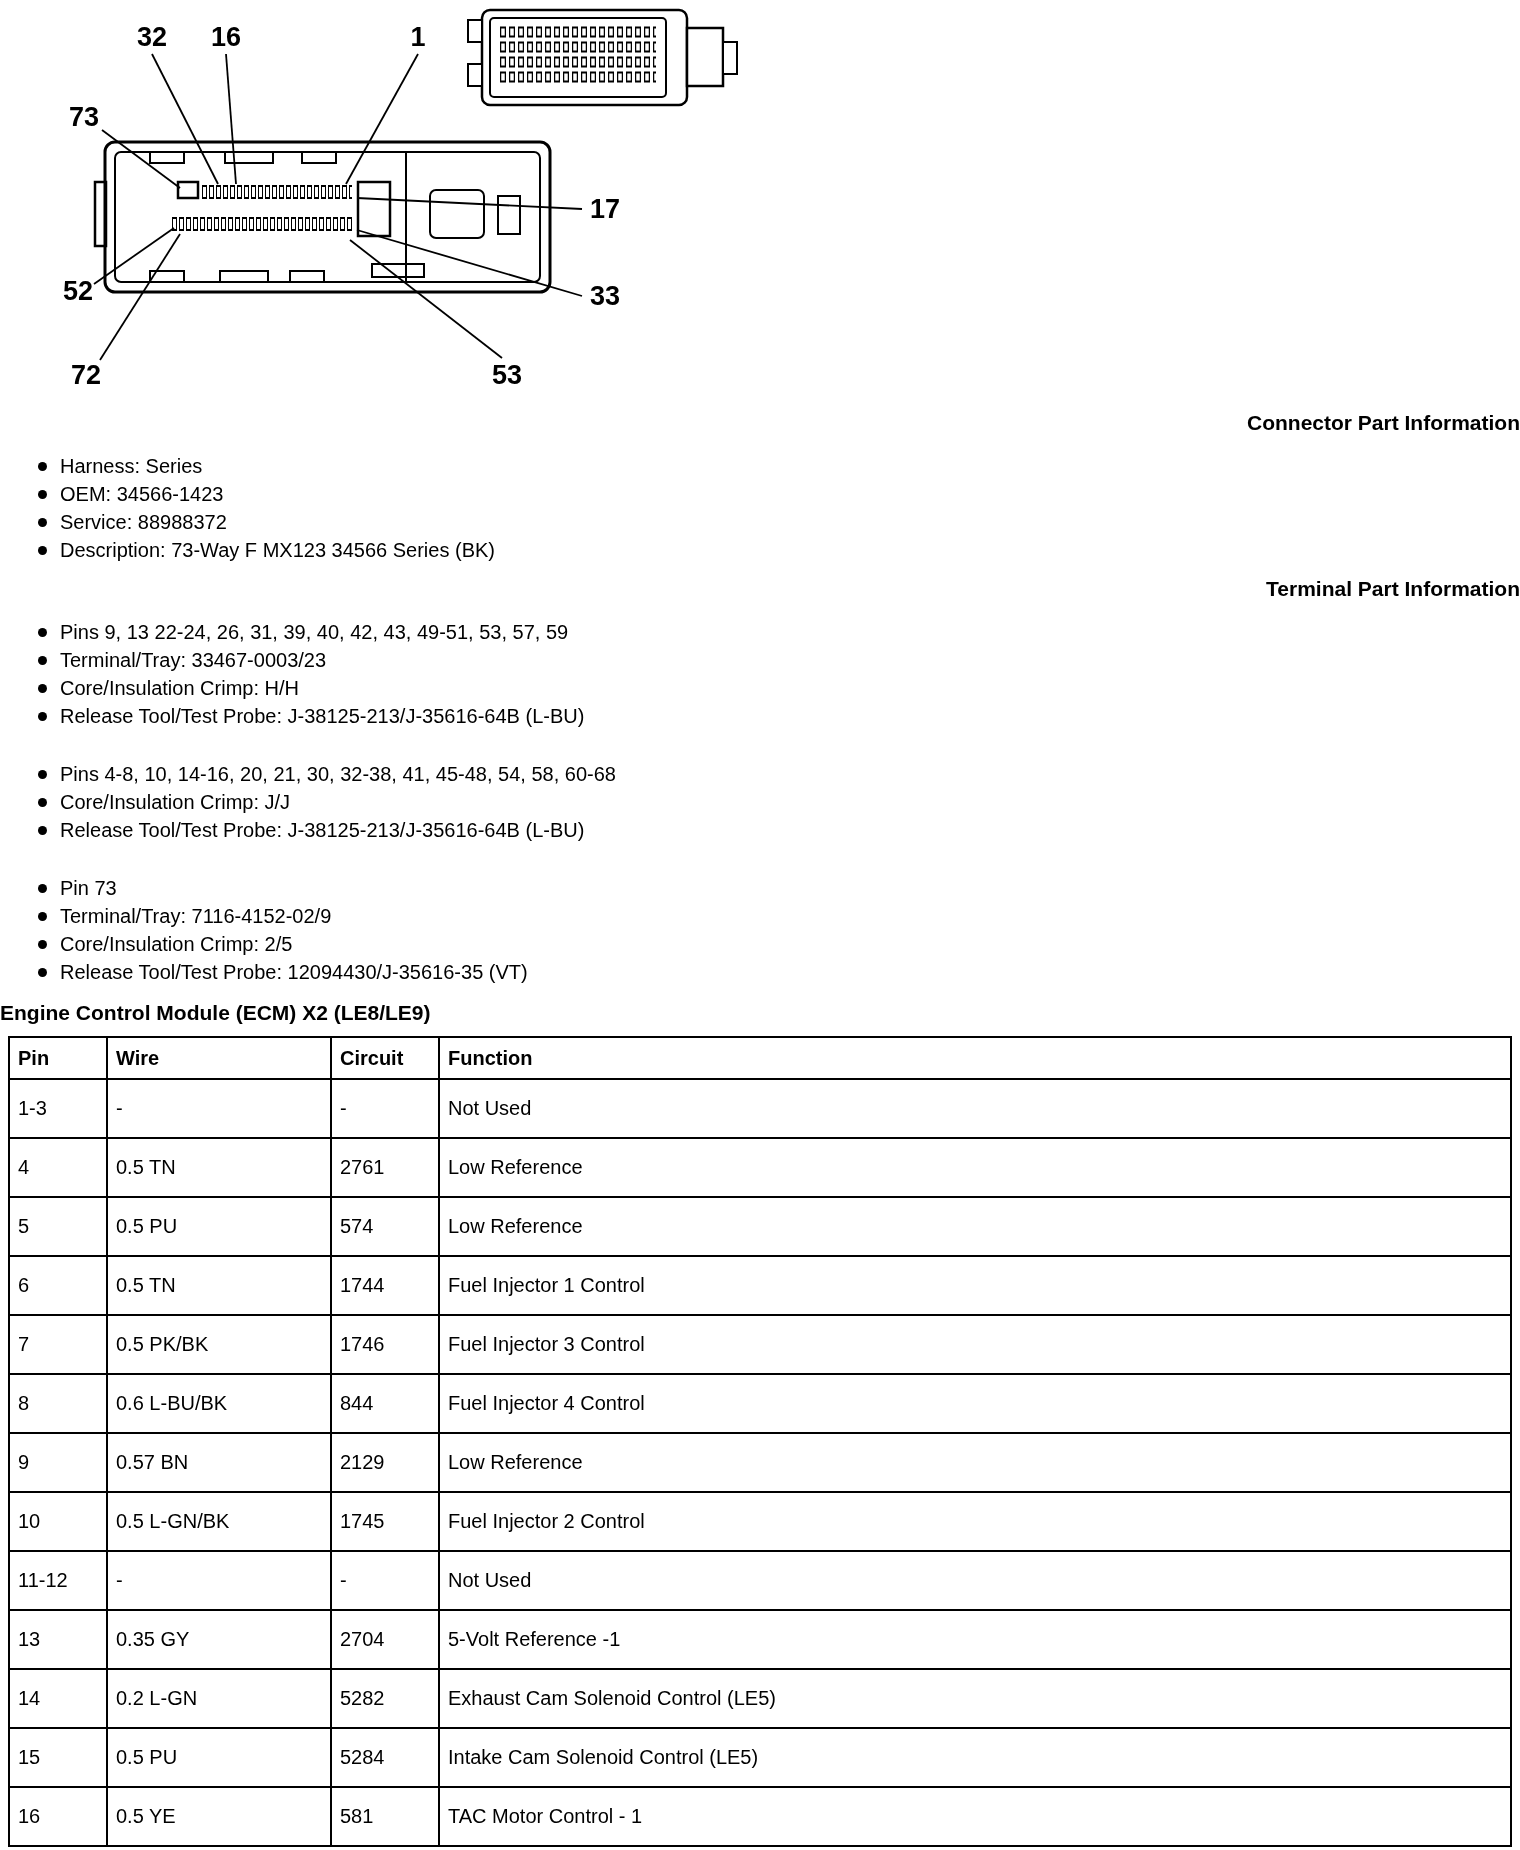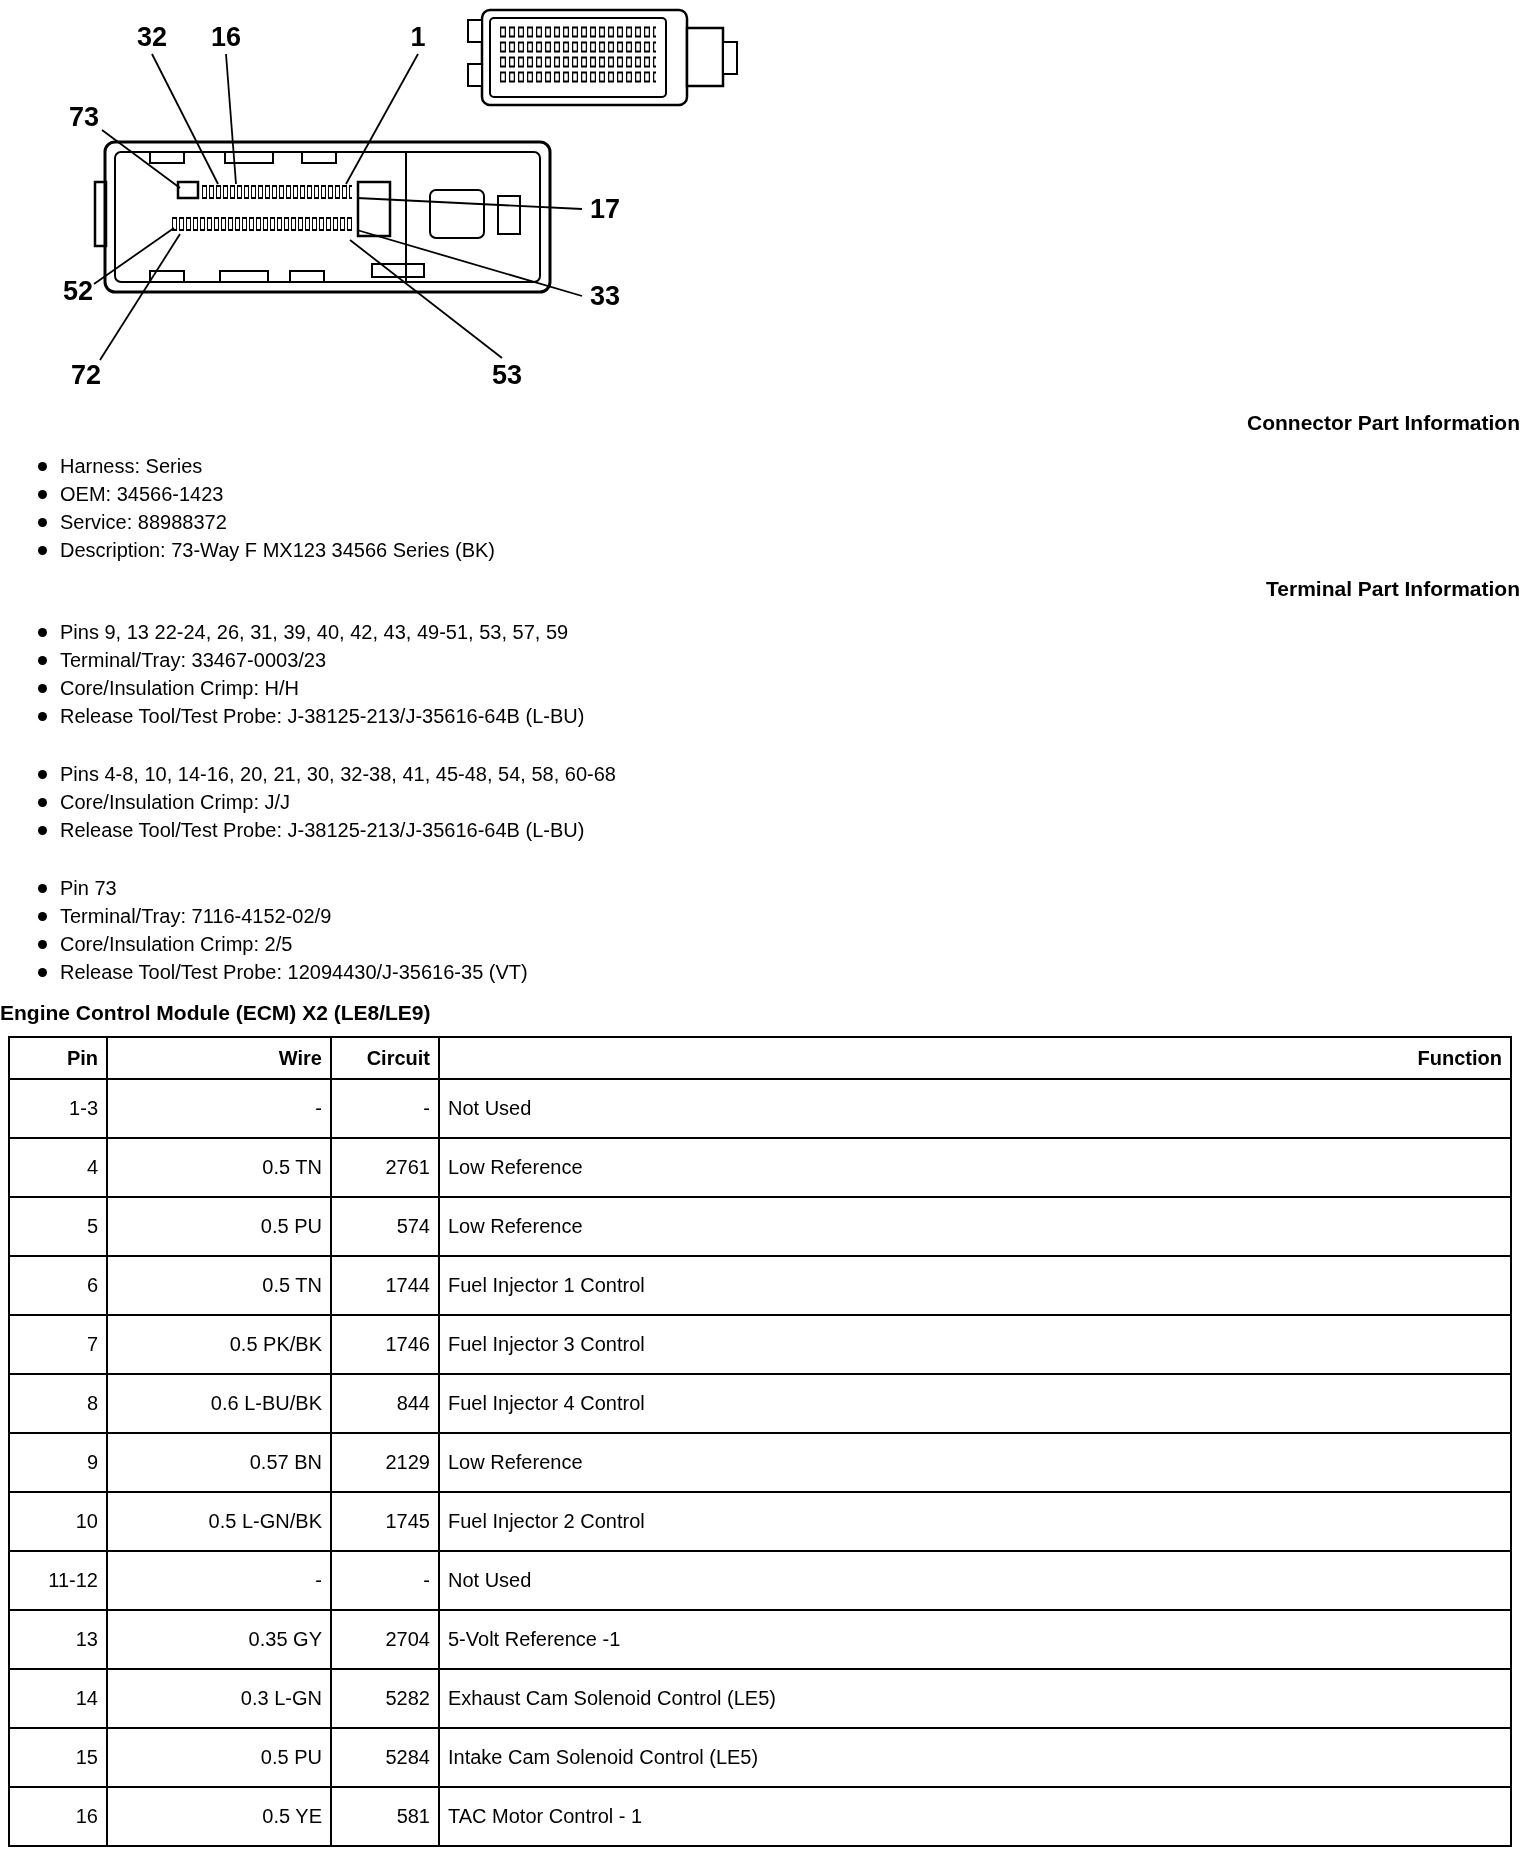--- a/index.html
+++ b/index.html
@@ -20,21 +20,21 @@
   .group { margin-bottom: 30px; }
   .group:last-child { margin-bottom: 0; }
   .bullet-line { display: flex; align-items: center; height: 28px; font-size: 20px; }
   .dot { width: 9px; height: 9px; border-radius: 50%; background: #000; margin-right: 13px; flex: none; }
 
   .table-title {
     width: 1290px; text-align: left; font-size: 21px; font-weight: 700;
     line-height: 26px; margin: 14px 0 10px 0;
   }
   table.pin { border-collapse: collapse; width: 1504px; margin-left: 8px; table-layout: fixed; }
-  .pin th, .pin td { border: 2px solid #000; font-size: 20px; padding: 0 8px; text-align: right; }
+  .pin th, .pin td { border: 2px solid #000; font-size: 20px; padding: 0 8px; text-align: left; }
   .pin th { height: 40px; font-weight: 700; }
   .pin td { height: 57px; }
   .pin td.fn { text-align: left; }
 </style>
 </head>
 <body>
 
 <div class="diagram-wrap">
   <svg width="740" height="398" viewBox="0 0 740 398">
 
@@ -275,21 +275,21 @@
 
       <tr>
         <td>13</td>
         <td>0.35 GY</td>
         <td>2704</td>
         <td class="fn">5-Volt Reference -1</td>
       </tr>
 
       <tr>
         <td>14</td>
-        <td>0.3 L-GN</td>
+        <td>0.2 L-GN</td>
         <td>5282</td>
         <td class="fn">Exhaust Cam Solenoid Control (LE5)</td>
       </tr>
 
       <tr>
         <td>15</td>
         <td>0.5 PU</td>
         <td>5284</td>
         <td class="fn">Intake Cam Solenoid Control (LE5)</td>
       </tr>

